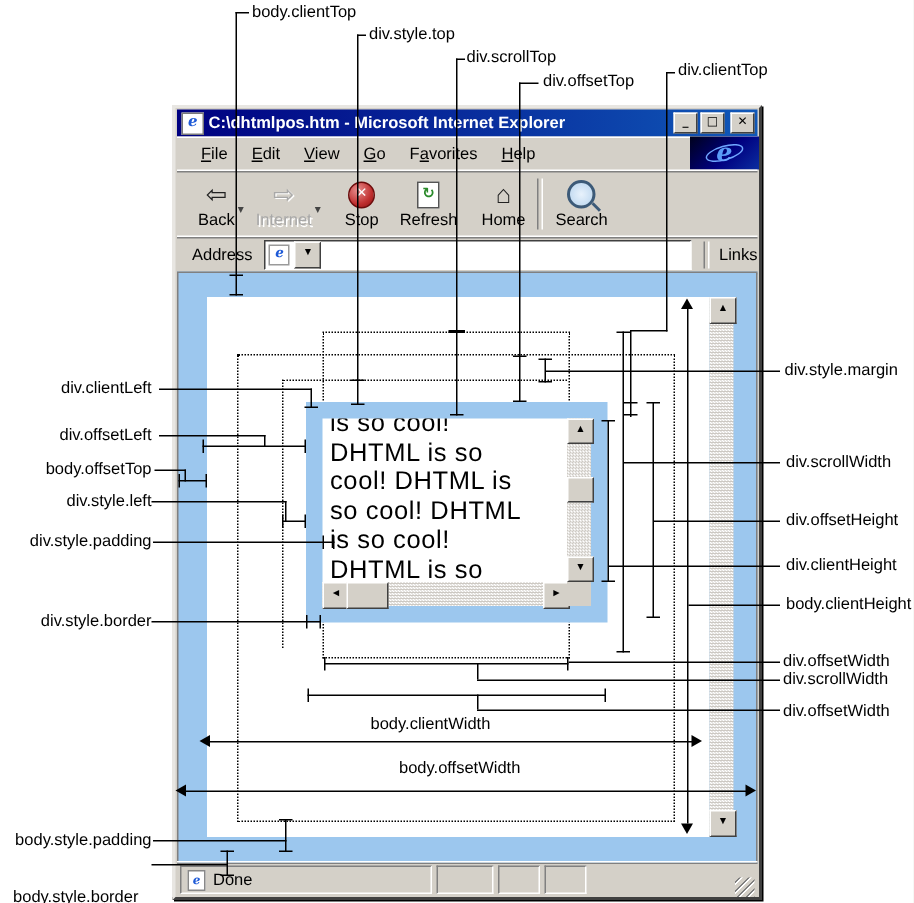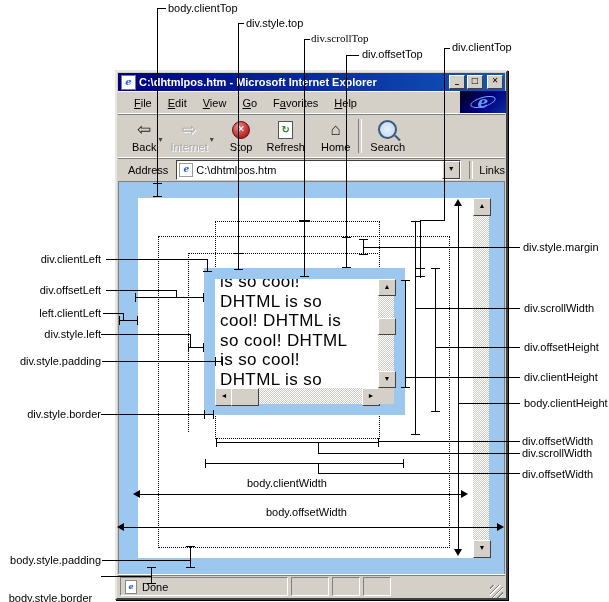--- a/index.html
+++ b/index.html
@@ -151,21 +151,20 @@
             <span class="search-ic"></span>
           </div>
         <div class="tb-lb">Search</div>
       </div>
     </div>
 
     <div class="addrbar">
       <span>Address</span>
       <div class="addr-field">
         <span class="addr-ic">e</span>
-        <span class="addr-tx">C:\dhtmlpos.htm</span>
         <span class="addr-drop">▼</span>
       </div>
       <span class="links-sep"></span>
       <span>Links</span>
     </div>
 
     <div class="contentarea">
       <div class="bodywhite"></div>
       <div class="vscroll checker">
         <div class="sbtn" style="top:0">▲</div>
@@ -304,26 +303,26 @@
         <div class="ah" style="left: 454px; top: 199px; border-left: 4px solid transparent; border-right: 4px solid transparent; border-bottom: 7px solid rgb(0, 0, 0);"></div>
         <div class="ah" style="left: 454px; top: 549px; border-left: 4px solid transparent; border-right: 4px solid transparent; border-top: 7px solid rgb(0, 0, 0);"></div>
         <div class="ah" style="left: 133px; top: 490px; border-top: 4px solid transparent; border-bottom: 4px solid transparent; border-right: 7px solid rgb(0, 0, 0);"></div>
         <div class="ah" style="left: 461px; top: 490px; border-top: 4px solid transparent; border-bottom: 4px solid transparent; border-left: 7px solid rgb(0, 0, 0);"></div>
         <div class="ah" style="left: 117px; top: 523px; border-top: 4px solid transparent; border-bottom: 4px solid transparent; border-right: 7px solid rgb(0, 0, 0);"></div>
         <div class="ah" style="left: 497px; top: 523px; border-top: 4px solid transparent; border-bottom: 4px solid transparent; border-left: 7px solid rgb(0, 0, 0);"></div>
       </div>
     <div id="labels">
         <div class="lbl" style="top: 2px; left: 168px;">body.clientTop</div>
         <div class="lbl" style="top: 17px; left: 246px;">div.style.top</div>
-        <div class="lbl" style="top: 32px; left: 311px; font-family: Liberation Serif, serif;">div.scrollTop</div>
+        <div class="lbl" style="top: 32px; left: 311px;">div.scrollTop</div>
         <div class="lbl" style="top: 48px; left: 362px;">div.offsetTop</div>
         <div class="lbl" style="top: 41px; left: 452px;">div.clientTop</div>
         <div class="lbl llbl" style="top: 253px;">div.clientLeft</div>
         <div class="lbl llbl" style="top: 284px;">div.offsetLeft</div>
-        <div class="lbl llbl" style="top: 307px;">left.clientLeft</div>
+        <div class="lbl llbl" style="top: 307px;">body.offsetTop</div>
         <div class="lbl llbl" style="top: 328px;">div.style.left</div>
         <div class="lbl llbl" style="top: 355px;">div.style.padding</div>
         <div class="lbl llbl" style="top: 408px;">div.style.border</div>
         <div class="lbl llbl" style="top: 554px;">body.style.padding</div>
         <div class="lbl llbl" style="top: 592px; text-align: center;">body.style.border</div>
         <div class="lbl" style="top: 241px; left: 523px;">div.style.margin</div>
         <div class="lbl" style="top: 302px; left: 524px;">div.scrollWidth</div>
         <div class="lbl" style="top: 341px; left: 524px;">div.offsetHeight</div>
         <div class="lbl" style="top: 371px; left: 524px;">div.clientHeight</div>
         <div class="lbl" style="top: 397px; left: 524px;">body.clientHeight</div>

